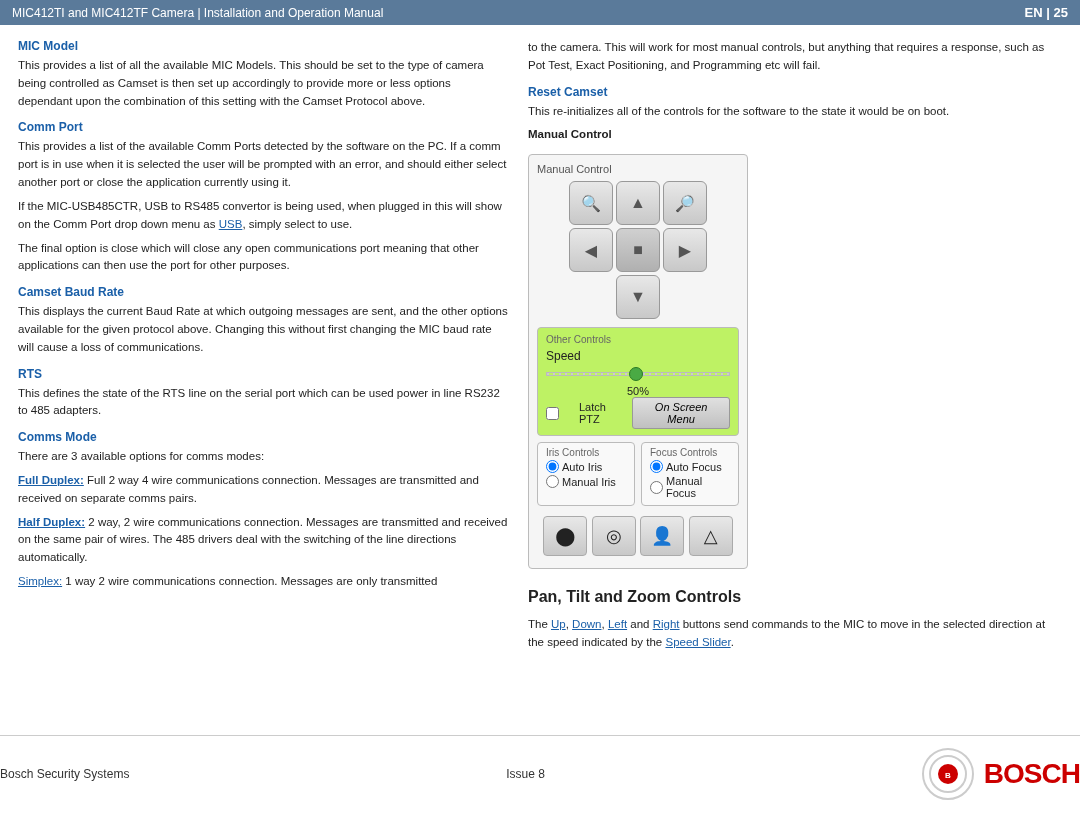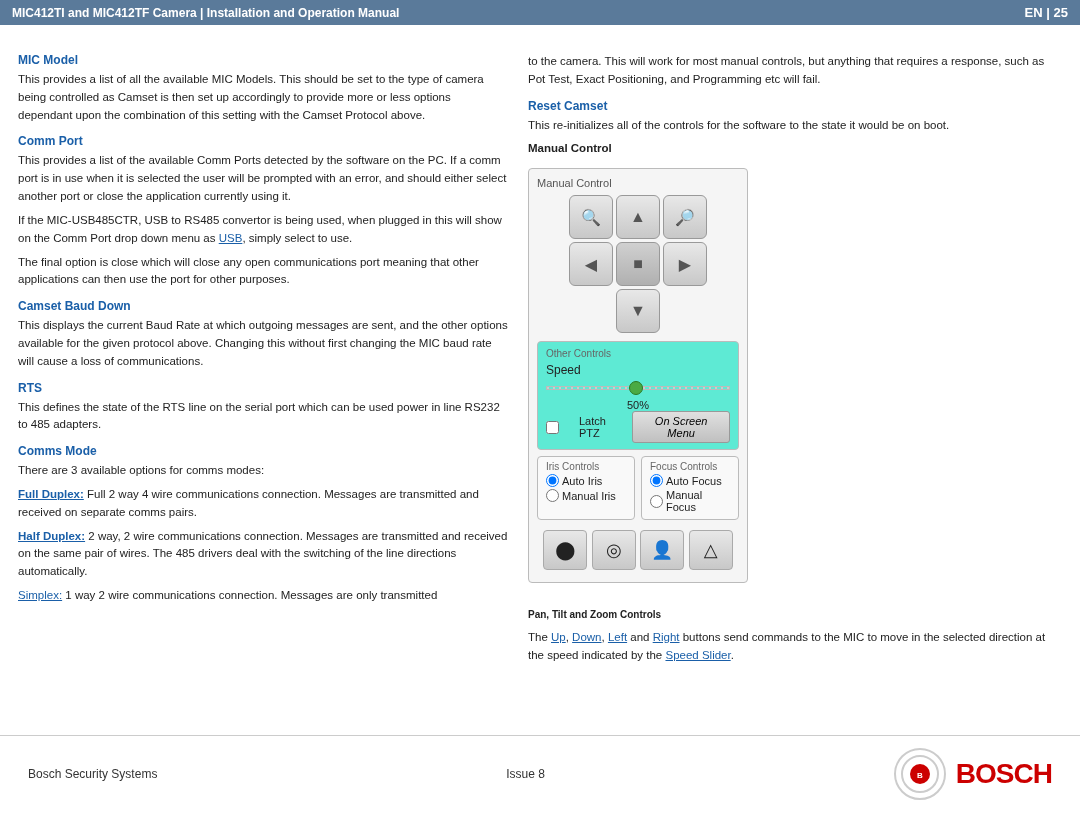--- a/index.html
+++ b/index.html
@@ -14,26 +14,26 @@
     }
     .header-bar {
       background: #5a7a9a;
       color: #fff;
       font-size: 12px;
       padding: 5px 12px;
       display: flex;
       align-items: center;
       justify-content: space-between;
     }
-    .header-bar .title { font-weight: bold; }
+    .header-bar .title { font-weight: normal; }
     .header-bar .page-num { font-weight: bold; font-size: 13px; color: #fff; }
     .main-content {
       display: flex;
       flex-direction: row;
-      padding: 28px 18px 0 18px;
+      padding: 14px 18px 0 18px;
       gap: 20px;
       height: 700px;
     }
     .left-col {
       width: 490px;
       flex-shrink: 0;
     }
     .right-col {
       flex: 1;
     }
@@ -91,21 +91,21 @@
       cursor: pointer;
     }
     .mc-btn.empty { background: transparent; border: none; }
     .mc-btn.center { background: linear-gradient(180deg, #d0d0d0 0%, #b0b0b0 100%); }
     
     .other-controls {
       border: 1px solid #bbb;
       border-radius: 4px;
       padding: 6px 8px;
       margin-bottom: 6px;
-      background: #5eead4;
+      background: #bef264;
     }
     .oc-label { font-size: 10px; color: #666; margin-bottom: 4px; }
     .speed-row {
       display: flex;
       align-items: flex-end;
       justify-content: space-between;
       margin-bottom: 4px;
     }
     .slider-container {
       position: relative;
@@ -183,26 +183,26 @@
       height: 40px;
       background: linear-gradient(180deg, #e8e8e8, #c8c8c8);
       border: 1px solid #aaa;
       border-radius: 4px;
       display: flex;
       align-items: center;
       justify-content: center;
       font-size: 18px;
       cursor: pointer;
     }
-    .pan-tilt-label { font-weight: bold; font-size: 10px; margin-top: 16px; margin-bottom: 6px; }
+    .pan-tilt-label { font-weight: bold; font-size: 16px; margin-top: 8px; margin-bottom: 6px; }
     
     .footer {
       border-top: 1px solid #ccc;
       margin-top: 10px;
-      padding: 12px 28px;
+      padding: 12px 0;
       display: flex;
       align-items: center;
       justify-content: space-between;
     }
     .footer-left { font-size: 12px; color: #333; }
     .footer-center { font-size: 12px; color: #333; }
     .footer-right {
       display: flex;
       align-items: center;
       gap: 10px;
@@ -240,21 +240,21 @@
     <div class="section-title">MIC Model</div>
     <p>This provides a list of all the available MIC Models. This should be set to the type of camera being controlled as Camset is then set up accordingly to provide more or less options dependant upon the combination of this setting with the Camset Protocol above.</p>
 
     <div class="section-title">Comm Port</div>
     <p>This provides a list of the available Comm Ports detected by the software on the PC. If a comm port is in use when it is selected the user will be prompted with an error, and should either select another port or close the application currently using it.</p>
     <p>
       If the MIC-USB485CTR, USB to RS485 convertor is being used, when plugged in this will show on the Comm Port drop down menu as <span class="link">USB</span>, simply select to use.
     </p>
     <p>The final option is close which will close any open communications port meaning that other applications can then use the port for other purposes.</p>
 
-    <div class="section-title">Camset Baud Down</div>
+    <div class="section-title">Camset Baud Rate</div>
     <p>This displays the current Baud Rate at which outgoing messages are sent, and the other options available for the given protocol above. Changing this without first changing the MIC baud rate will cause a loss of communications.</p>
 
     <div class="section-title">RTS</div>
     <p>This defines the state of the RTS line on the serial port which can be used power in line RS232 to 485 adapters.</p>
 
     <div class="section-title">Comms Mode</div>
     <p>There are 3 available options for comms modes:</p>
     <p>
       <span class="link bold">Full Duplex:</span><span> Full 2 way 4 wire communications connection. Messages are transmitted and received on separate comms pairs.</span>
     </p>

